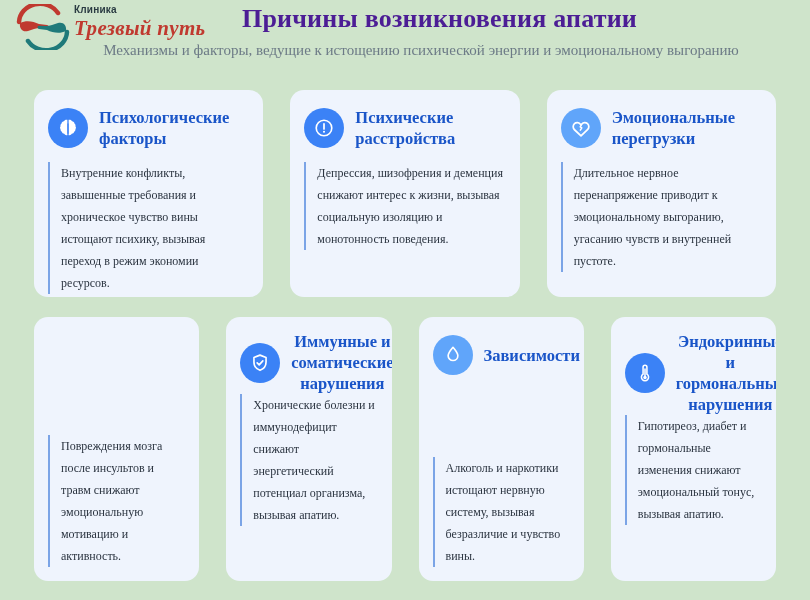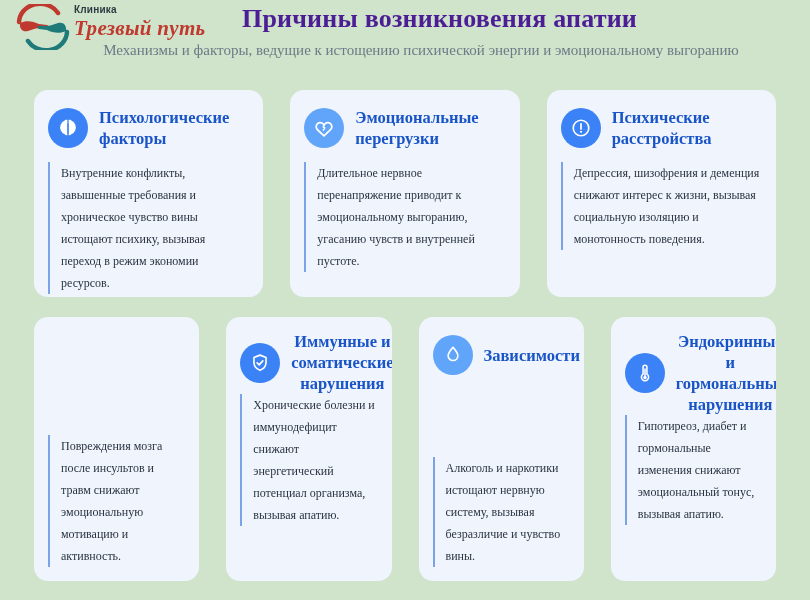--- a/index.html
+++ b/index.html
@@ -206,49 +206,49 @@
         </span>
         <span class="card-title">Психологические факторы</span>
       </div>
       <div class="card-body-wrap top-align">
         <div class="card-body">Внутренние конфликты, завышенные требования и хроническое чувство вины истощают психику, вызывая переход в режим экономии ресурсов.</div>
       </div>
     </div>
 
     <div class="card">
       <div class="card-head">
-        <span class="icon-circle light">
-          <svg viewBox="0 0 24 24" width="22" height="22" aria-hidden="true">
-            <path d="M12 20.5l-7.1-6.6C3 12.1 3 9.1 4.9 7.3c1.8-1.7 4.6-1.5 6.2.3l.9 1 .9-1c1.6-1.8 4.4-2 6.2-.3 1.9 1.8 1.9 4.8 0 6.6L12 20.5z" fill="none" stroke="#ffffff" stroke-width="1.9" stroke-linejoin="round"></path>
-            <path d="M12.6 8.2l-1.5 2.5 1.8 1.1-1.6 2.6" fill="none" stroke="#ffffff" stroke-width="1.6" stroke-linecap="round" stroke-linejoin="round"></path>
-          </svg>
-        </span>
-        <span class="card-title">Эмоциональные перегрузки</span>
-      </div>
-      <div class="card-body-wrap top-align">
-        <div class="card-body">Длительное нервное перенапряжение приводит к эмоциональному выгоранию, угасанию чувств и внутренней пустоте.</div>
-      </div>
-    </div>
-
-    <div class="card">
-      <div class="card-head">
         <span class="icon-circle">
           <svg viewBox="0 0 24 24" width="22" height="22" aria-hidden="true">
             <circle cx="12" cy="12" r="8.5" fill="none" stroke="#ffffff" stroke-width="1.8"></circle>
             <path d="M12 7.4v5.6" stroke="#ffffff" stroke-width="1.9" stroke-linecap="round"></path>
             <circle cx="12" cy="16.1" r="1.15" fill="#ffffff"></circle>
           </svg>
         </span>
         <span class="card-title">Психические расстройства</span>
       </div>
       <div class="card-body-wrap top-align">
         <div class="card-body">Депрессия, шизофрения и деменция снижают интерес к жизни, вызывая социальную изоляцию и монотонность поведения.</div>
       </div>
     </div>
 
+    <div class="card">
+      <div class="card-head">
+        <span class="icon-circle light">
+          <svg viewBox="0 0 24 24" width="22" height="22" aria-hidden="true">
+            <path d="M12 20.5l-7.1-6.6C3 12.1 3 9.1 4.9 7.3c1.8-1.7 4.6-1.5 6.2.3l.9 1 .9-1c1.6-1.8 4.4-2 6.2-.3 1.9 1.8 1.9 4.8 0 6.6L12 20.5z" fill="none" stroke="#ffffff" stroke-width="1.9" stroke-linejoin="round"></path>
+            <path d="M12.6 8.2l-1.5 2.5 1.8 1.1-1.6 2.6" fill="none" stroke="#ffffff" stroke-width="1.6" stroke-linecap="round" stroke-linejoin="round"></path>
+          </svg>
+        </span>
+        <span class="card-title">Эмоциональные перегрузки</span>
+      </div>
+      <div class="card-body-wrap top-align">
+        <div class="card-body">Длительное нервное перенапряжение приводит к эмоциональному выгоранию, угасанию чувств и внутренней пустоте.</div>
+      </div>
+    </div>
+
   </div>
 
   <div class="row row-bottom">
 
     <div class="card">
       <div class="card-body-wrap bottom-align">
         <div class="card-body">Повреждения мозга после инсультов и травм снижают эмоциональную мотивацию и активность.</div>
       </div>
     </div>
 

